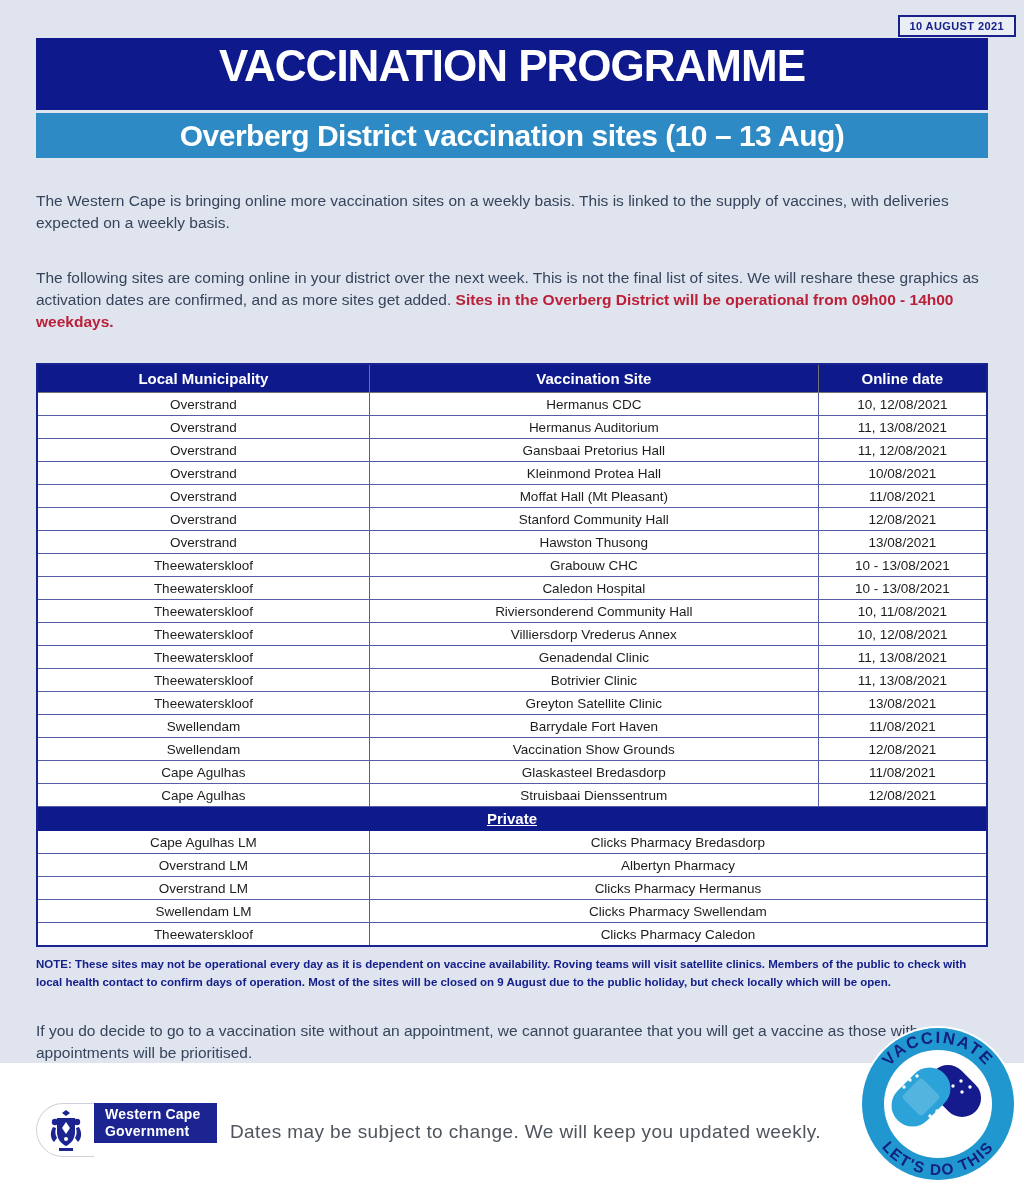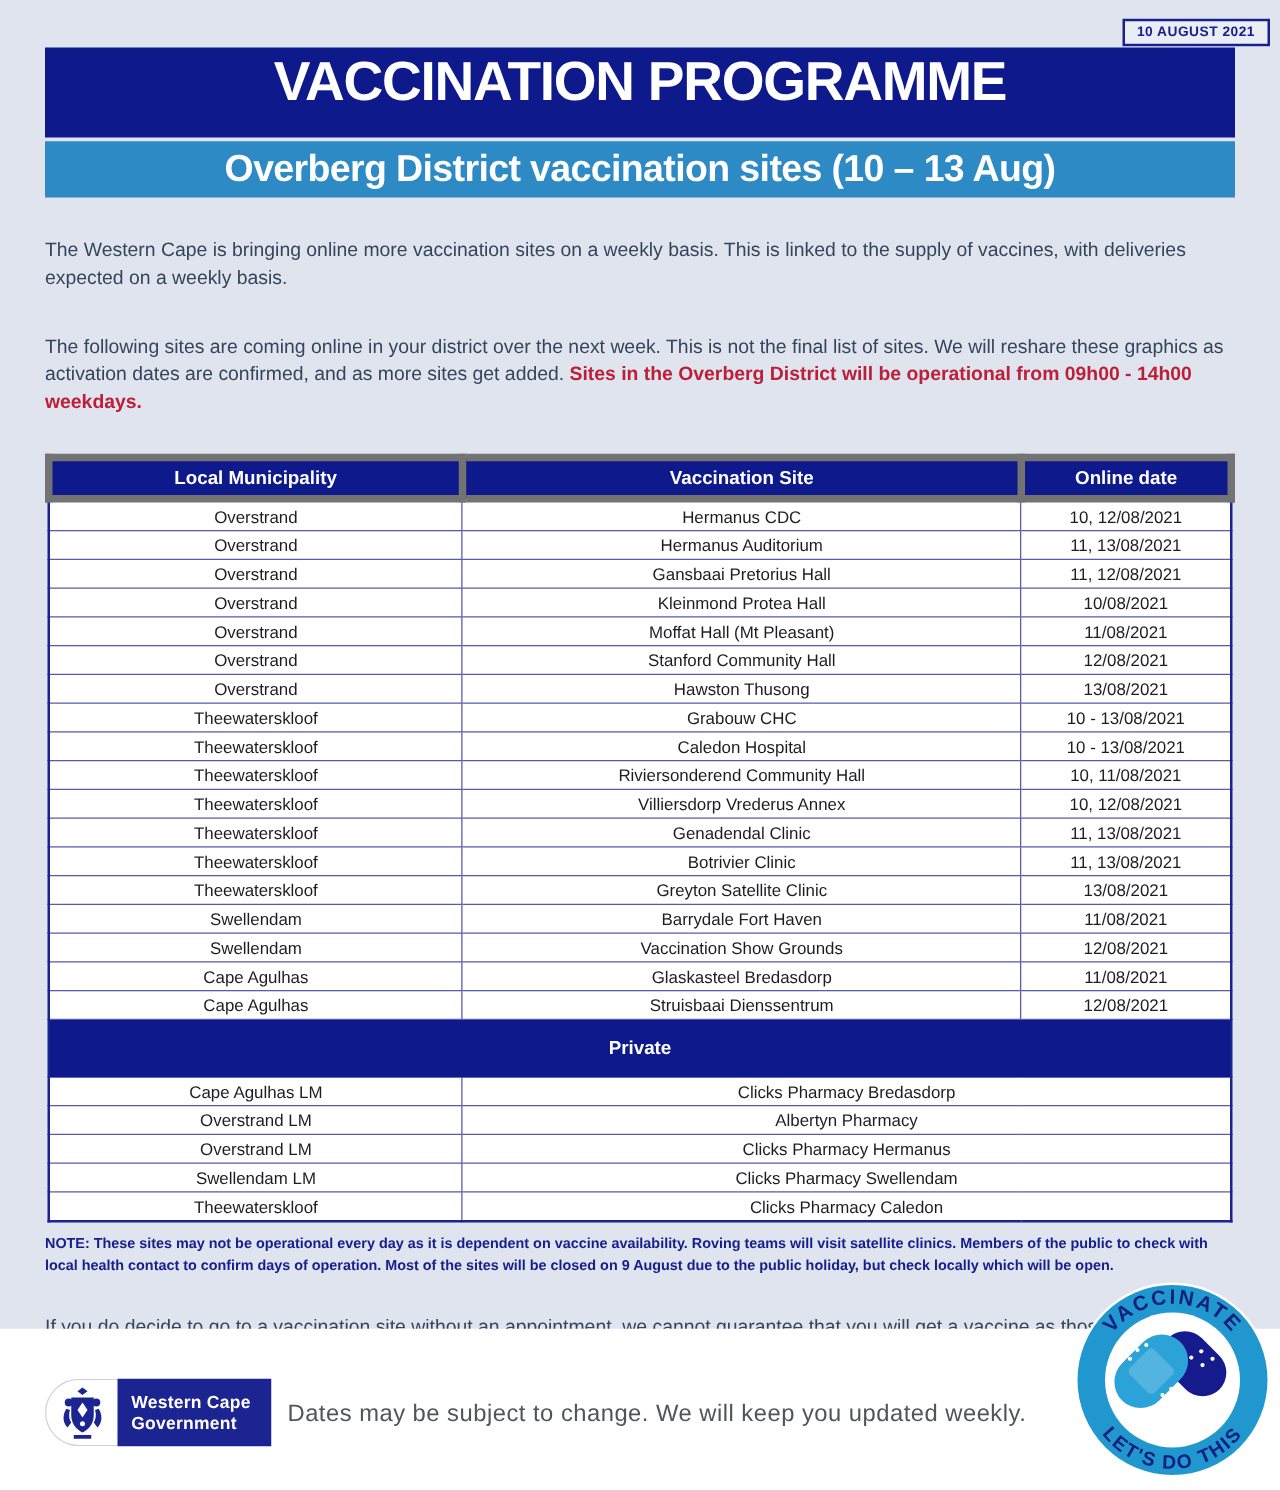--- a/index.html
+++ b/index.html
@@ -29,39 +29,39 @@
   .intro p + p, .outro p + p { margin-top:33px; }
   .red-bold { color:#bb2038; font-weight:bold; }
   .navy-bold { font-weight:bold; color:#2c3a55; }
 
   table.sites {
     width:952px; margin:30px 36px 0; border-collapse:collapse;
     border:2px solid #1a2490;
   }
   table.sites th {
     background:#0e1a8c; color:#ffffff; font-size:15px; font-weight:bold;
-    padding:5px 2px; border:6px solid #737373;
+    padding:5px 2px; border:1px solid #737373;
   }
   table.sites td {
     background:#ffffff; color:#1d1d21; font-size:13.5px; text-align:center;
     padding:3.5px 4px; border:1px solid #555da6;
   }
   table.sites tr.private-bar td {
     background:#0e1a8c; color:#ffffff; font-weight:bold; font-size:15px;
-    padding:14px; border:1px solid #0e1a8c;
+    padding:3px; border:1px solid #0e1a8c;text-decoration:underline;
   }
 
   .note { margin:9px 36px 0; color:#16208c; font-weight:bold; font-size:11.5px; line-height:1.55; }
 
   .outro { margin-top:28px; }
 
   .footer {
     position:absolute; left:0; bottom:0; width:1024px; height:129px; background:#ffffff;
   }
-  .logo { position:absolute; left:36px; top:40px; display:flex; height:54px; }
+  .logo { position:absolute; left:36px; top:40px; display:flex; height:40px; }
   .logo-left {
     width:58px; height:54px; background:#ffffff;
     border:1px solid #cdd2db; border-right:none;
     border-radius:28px 0 0 28px;
     display:flex; align-items:center; justify-content:center;
   }
   .logo-right {
     background:#1b2490; color:#ffffff; padding:0 16px 0 11px;
     display:flex; flex-direction:column; justify-content:center;
     font-weight:bold; font-size:14px; line-height:1.18; letter-spacing:.2px;

